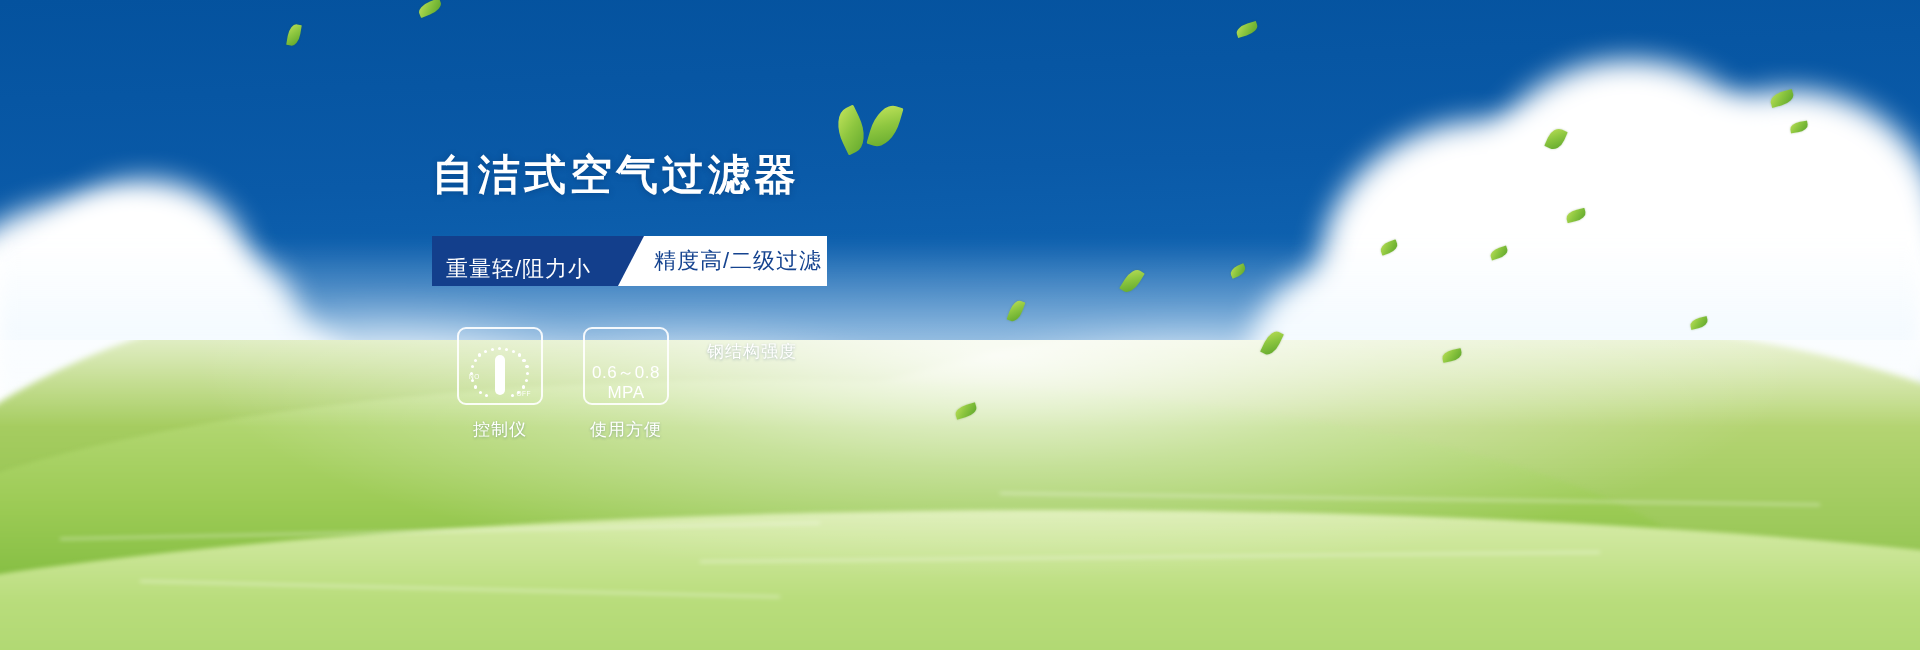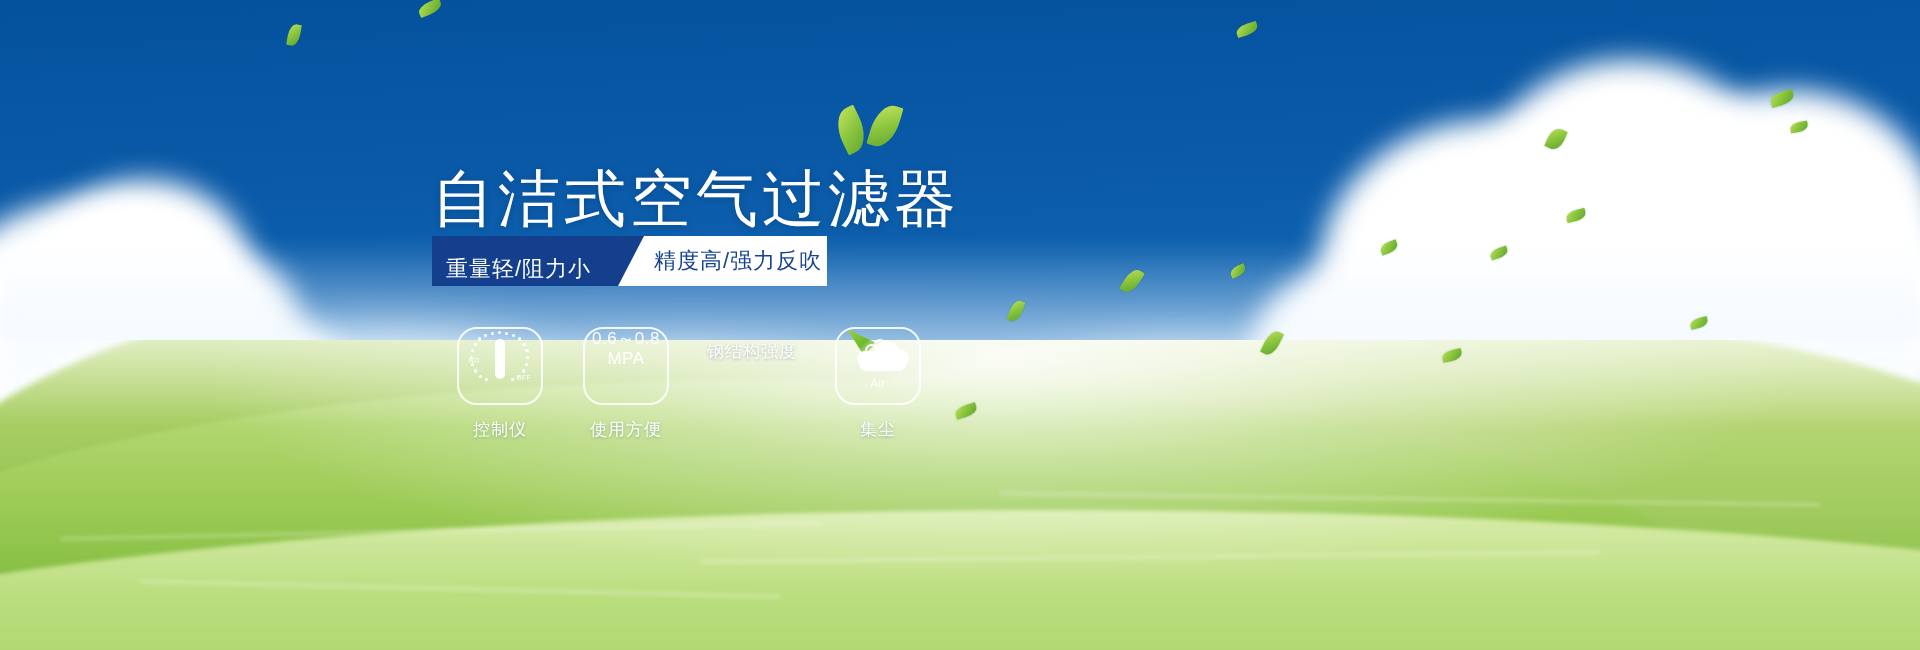--- a/index.html
+++ b/index.html
@@ -75,22 +75,22 @@
     background:linear-gradient(135deg,#bfe05a 0%,#8cc63f 45%,#5aa32a 100%);
     border-radius:60% 4% 60% 4%;
     box-shadow:0 0 2px rgba(60,110,20,.35);
   }
 
   
   .content{position:absolute;left:0;top:0;width:1920px;height:650px;}
 
   .title{
     position:absolute;left:432px;top:126px;
-    font-size:62px;line-height:1;color:#ffffff;letter-spacing:4px;
-    font-weight:400;white-space:nowrap;
+    font-size:42px;line-height:1;color:#ffffff;letter-spacing:4px;
+    font-weight:700;white-space:nowrap;
     text-shadow:0 1px 6px rgba(0,40,90,.35);
   }
 
   
   .title-leaf{
     position:absolute;width:26px;height:44px;
     background:linear-gradient(150deg,#c9e85f 0%,#8dc63f 50%,#5fa62c 100%);
     border-radius:70% 4% 70% 4%;
   }
 
@@ -117,21 +117,21 @@
   
   .features{
     position:absolute;left:437px;top:327px;
     display:flex;gap:0;align-items:flex-start;
   }
   .feature{
     width:126px;display:flex;flex-direction:column;align-items:center;
   }
   .fbox{
     width:82px;height:74px;border:2px solid rgba(255,255,255,.9);
-    border-radius:20px;display:flex;align-items:flex-start;justify-content:center;
+    border-radius:9px;display:flex;align-items:flex-end;justify-content:center;
     position:relative;overflow:hidden;
   }
   .fbox-text{
     color:#ffffff;font-size:17px;line-height:1.18;text-align:center;
     letter-spacing:.5px;white-space:pre-line;
   }
   .flabel{
     margin-top:13px;color:#ffffff;font-size:17px;letter-spacing:1px;
     white-space:nowrap;text-shadow:0 1px 3px rgba(0,50,100,.3);
   }
@@ -260,21 +260,21 @@
       <div class="title-leaf" style="left:838px;top:108px;transform:rotate(-26deg);"></div>
       <div class="title-leaf" style="left:872px;top:104px;transform:rotate(16deg);"></div>
     </div>
 
     <h1 class="title">自洁式空气过滤器</h1>
 
     <div class="tagbar">
       <div class="tag-blue"></div>
       <div class="tag-white"></div>
       <span class="tag-blue-label">重量轻/阻力小</span>
-      <span class="tag-white-label">精度高/强力反吹</span>
+      <span class="tag-white-label">精度高/二级过滤</span>
     </div>
 
     <div class="features">
 
       <div class="feature">
         <div class="fbox">
           <div class="dial">
             <div class="dial-bar"></div>
             <div class="dial-dot" style="left:29px;top:2px;"></div>
             <div class="dial-dot" style="left:22px;top:2.6px;"></div>
@@ -310,31 +310,16 @@
 MPA</span>
         </div>
         <span class="flabel">使用方便</span>
       </div>
 
 
       <div class="feature">
         <span class="flabel">钢结构强度</span>
       </div>
 
-      <div class="feature">
-        <div class="fbox">
-          <div class="airicon">
-            <div class="air-beam"></div>
-            <div class="air-c" style="left:30px;top:12px;width:24px;height:22px;"></div>
-            <div class="air-c" style="left:44px;top:20px;width:20px;height:18px;"></div>
-            <div class="air-body"></div>
-            <div class="air-ring" style="left:12px;top:22px;width:11px;height:11px;"></div>
-            <div class="air-ring" style="left:20px;top:15px;width:9px;height:9px;"></div>
-            <div class="air-ring" style="left:29px;top:10px;width:8px;height:8px;"></div>
-            <span class="air-text">Air</span>
-          </div>
-        </div>
-        <span class="flabel">集尘</span>
-      </div>
 
     </div>
   </div>
 </div>
 
 </body></html>

